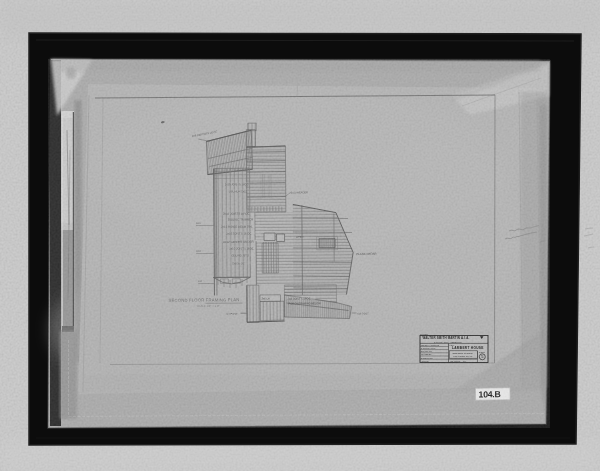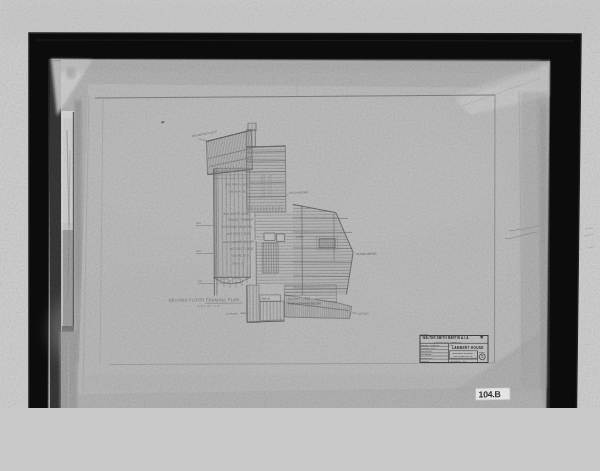--- a/index.html
+++ b/index.html
@@ -1,16 +1,16 @@
 <!DOCTYPE html>
 <html><head><meta charset="utf-8">
 <style>
 html,body{margin:0;padding:0;background:#c9c9c9;}
 *{font-family:"Liberation Sans", sans-serif;}
-#stage{position:relative;width:600px;height:408px;overflow:hidden;filter:grayscale(1);}
+#stage{position:relative;width:600px;height:471px;overflow:hidden;filter:grayscale(1);}
 </style></head><body>
 <div id="stage">
 <svg width="600" height="471" viewBox="0 0 600 471">
 <defs>
 <filter id="soft">
           <feGaussianBlur stdDeviation="4"></feGaussianBlur>
         </filter>
 <filter id="soft2">
           <feGaussianBlur stdDeviation="8"></feGaussianBlur>
         </filter>

